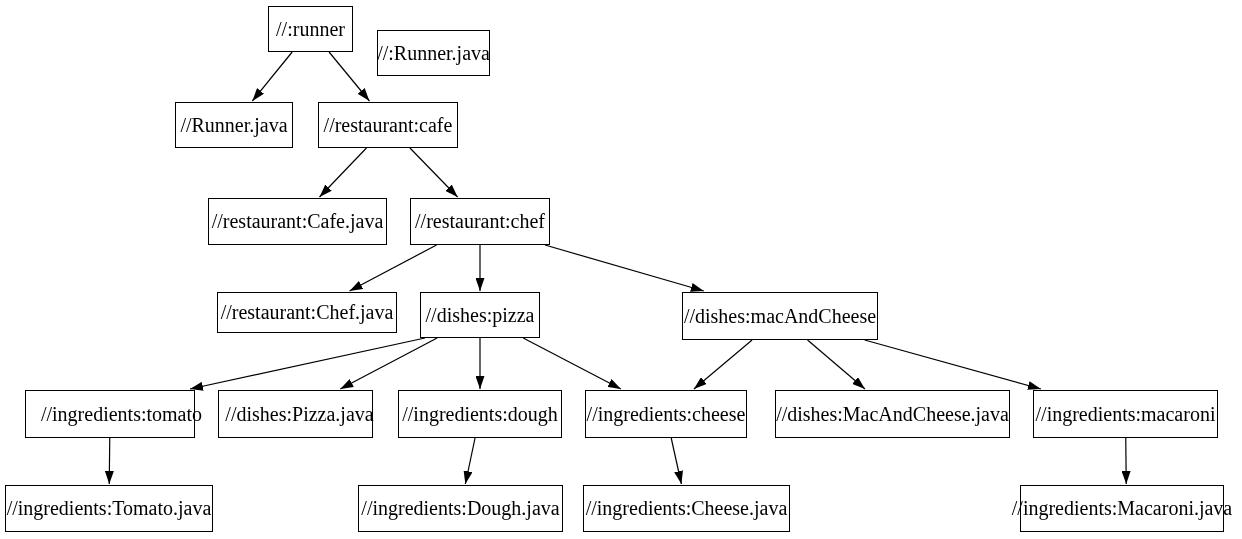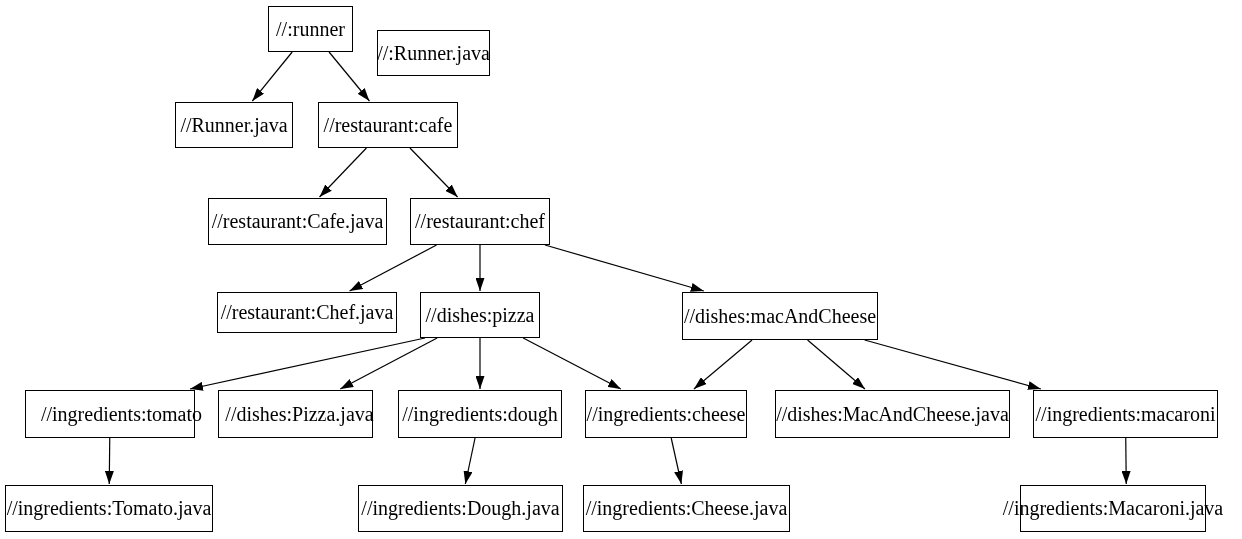--- a/index.html
+++ b/index.html
@@ -113,17 +113,17 @@
       </div>
       <div class="graph-node" style="left: 5px; top: 485px; width: 208px; height: 47px;">
         <span>//ingredients:Tomato.java</span>
       </div>
       <div class="graph-node" style="left: 358px; top: 485px; width: 205px; height: 47px;">
         <span>//ingredients:Dough.java</span>
       </div>
       <div class="graph-node" style="left: 583px; top: 485px; width: 207px; height: 47px;">
         <span>//ingredients:Cheese.java</span>
       </div>
-      <div class="graph-node" style="left: 1020px; top: 485px; width: 186px; height: 47px;">
+      <div class="graph-node" style="left: 1020px; top: 485px; width: 204px; height: 47px;">
         <span>//ingredients:Macaroni.java</span>
       </div>
     </div>
 </div>
 
 </body></html>

